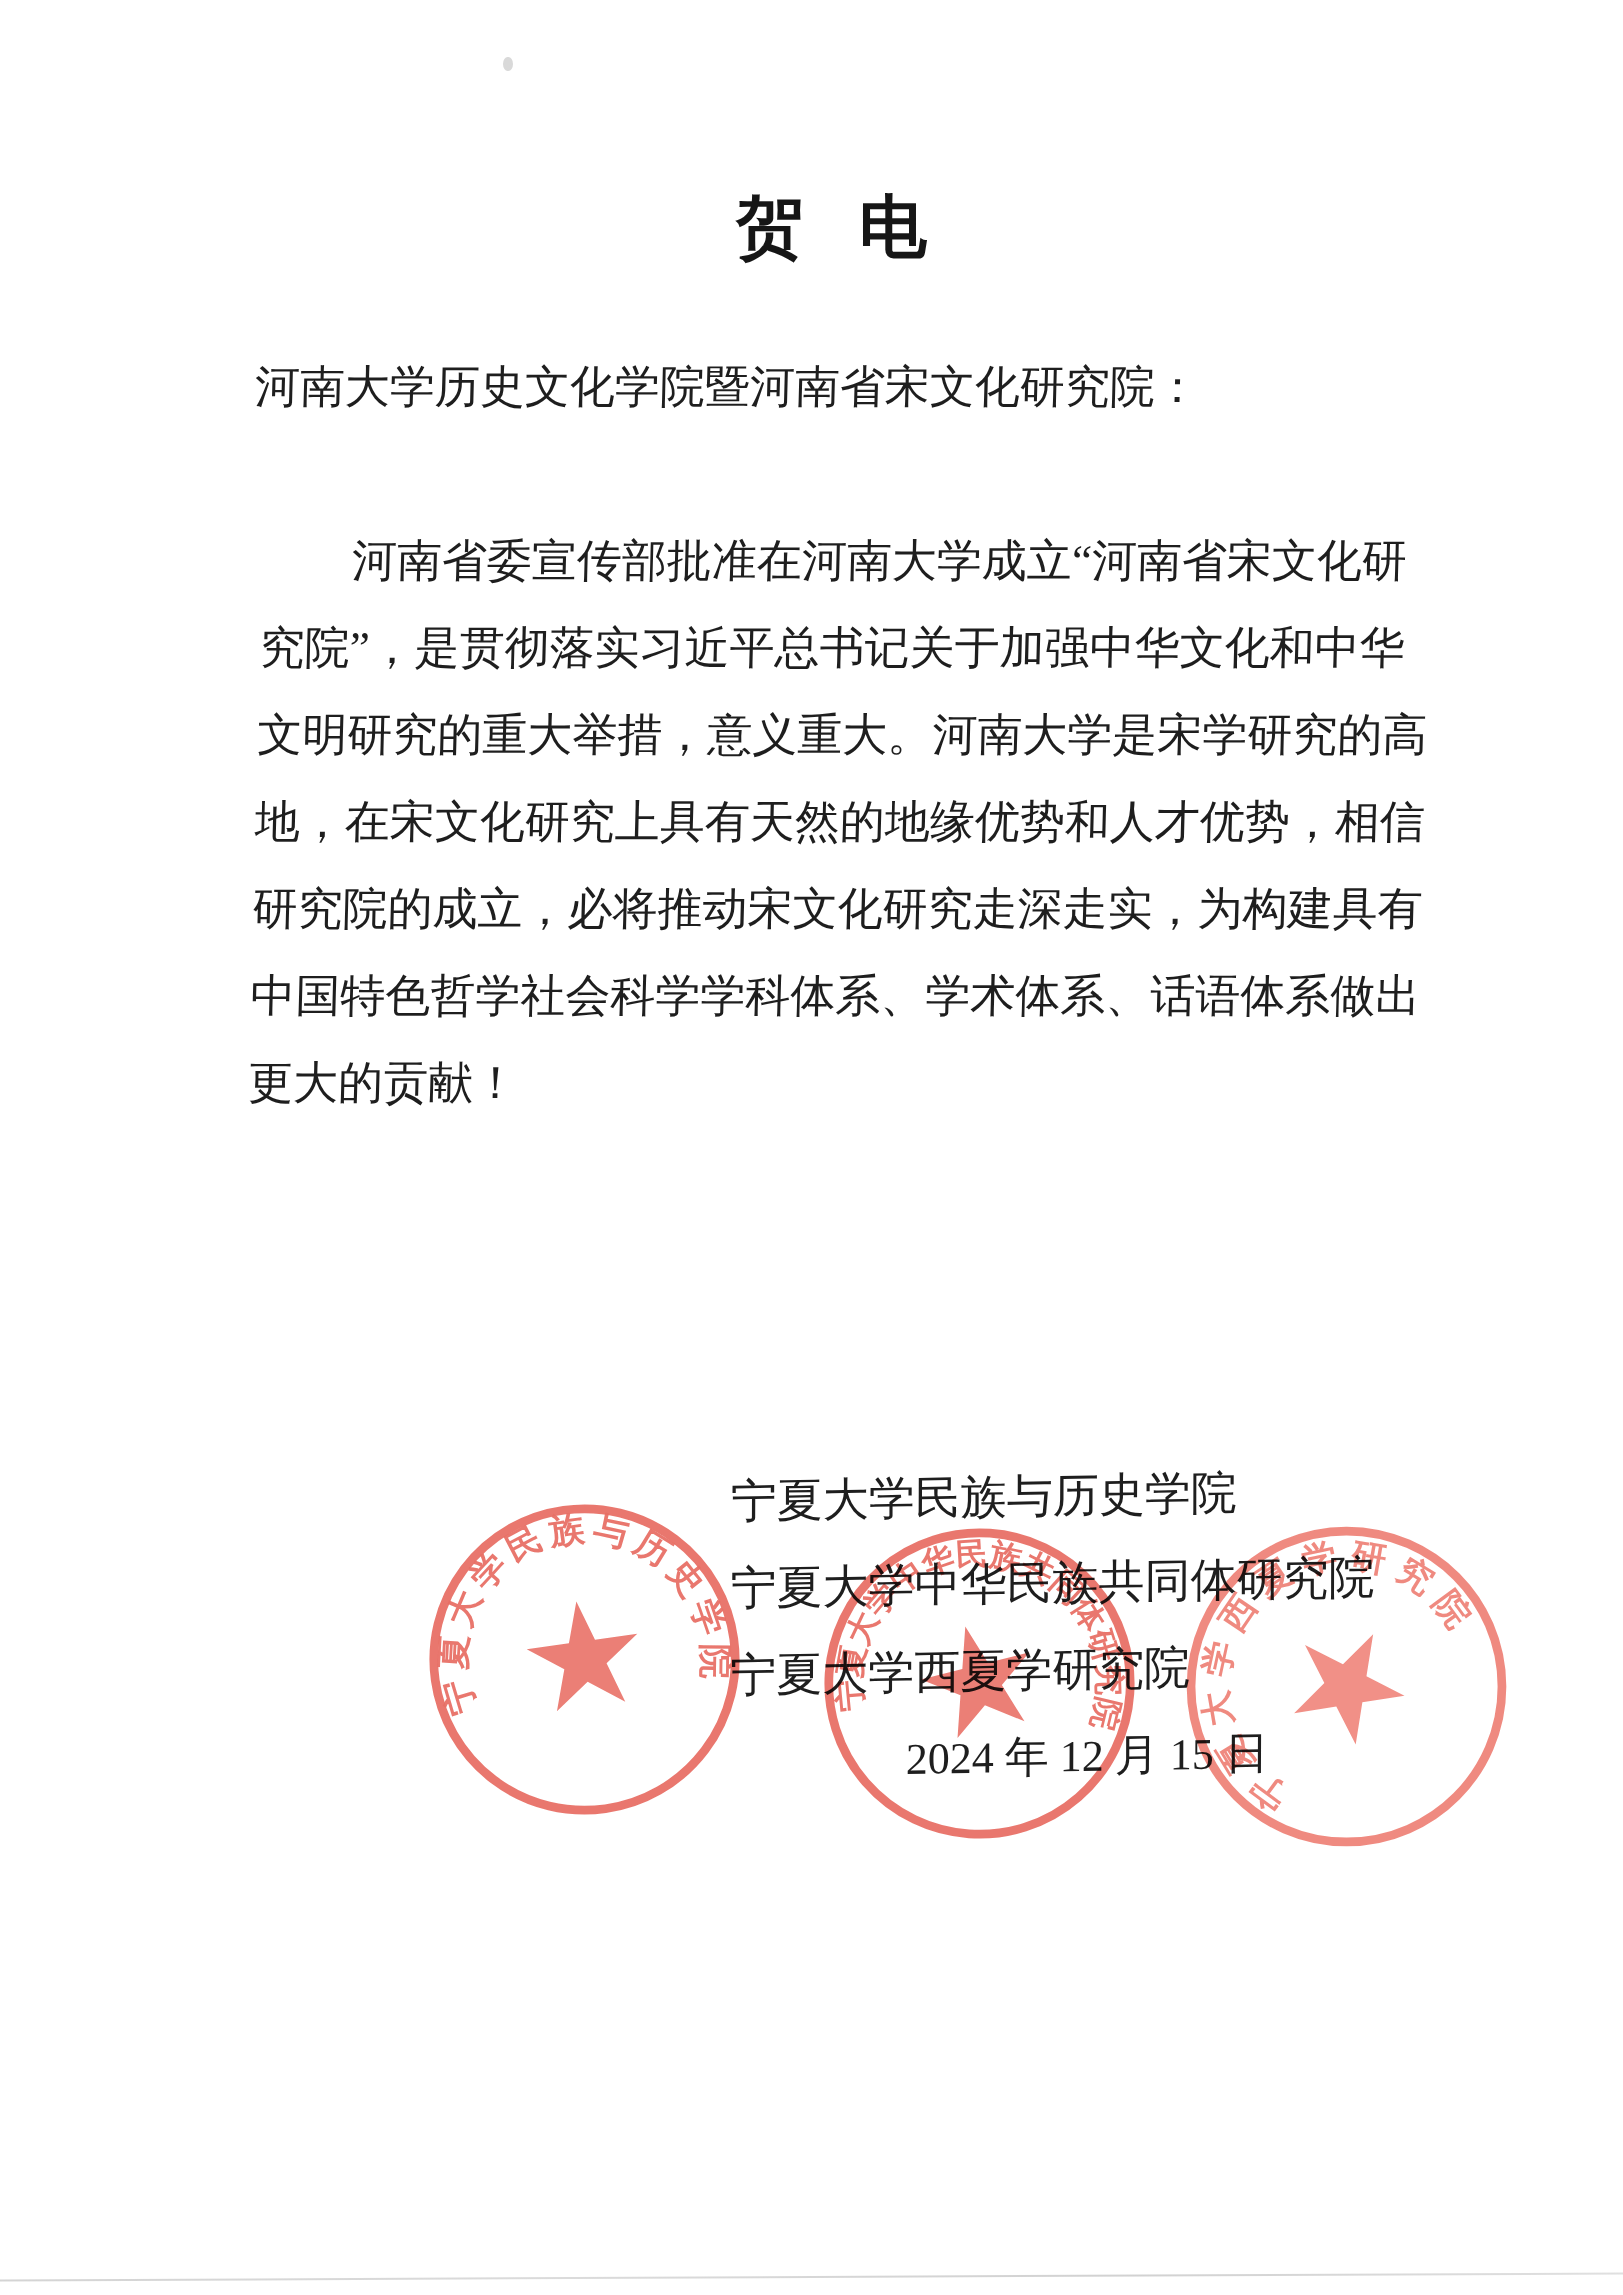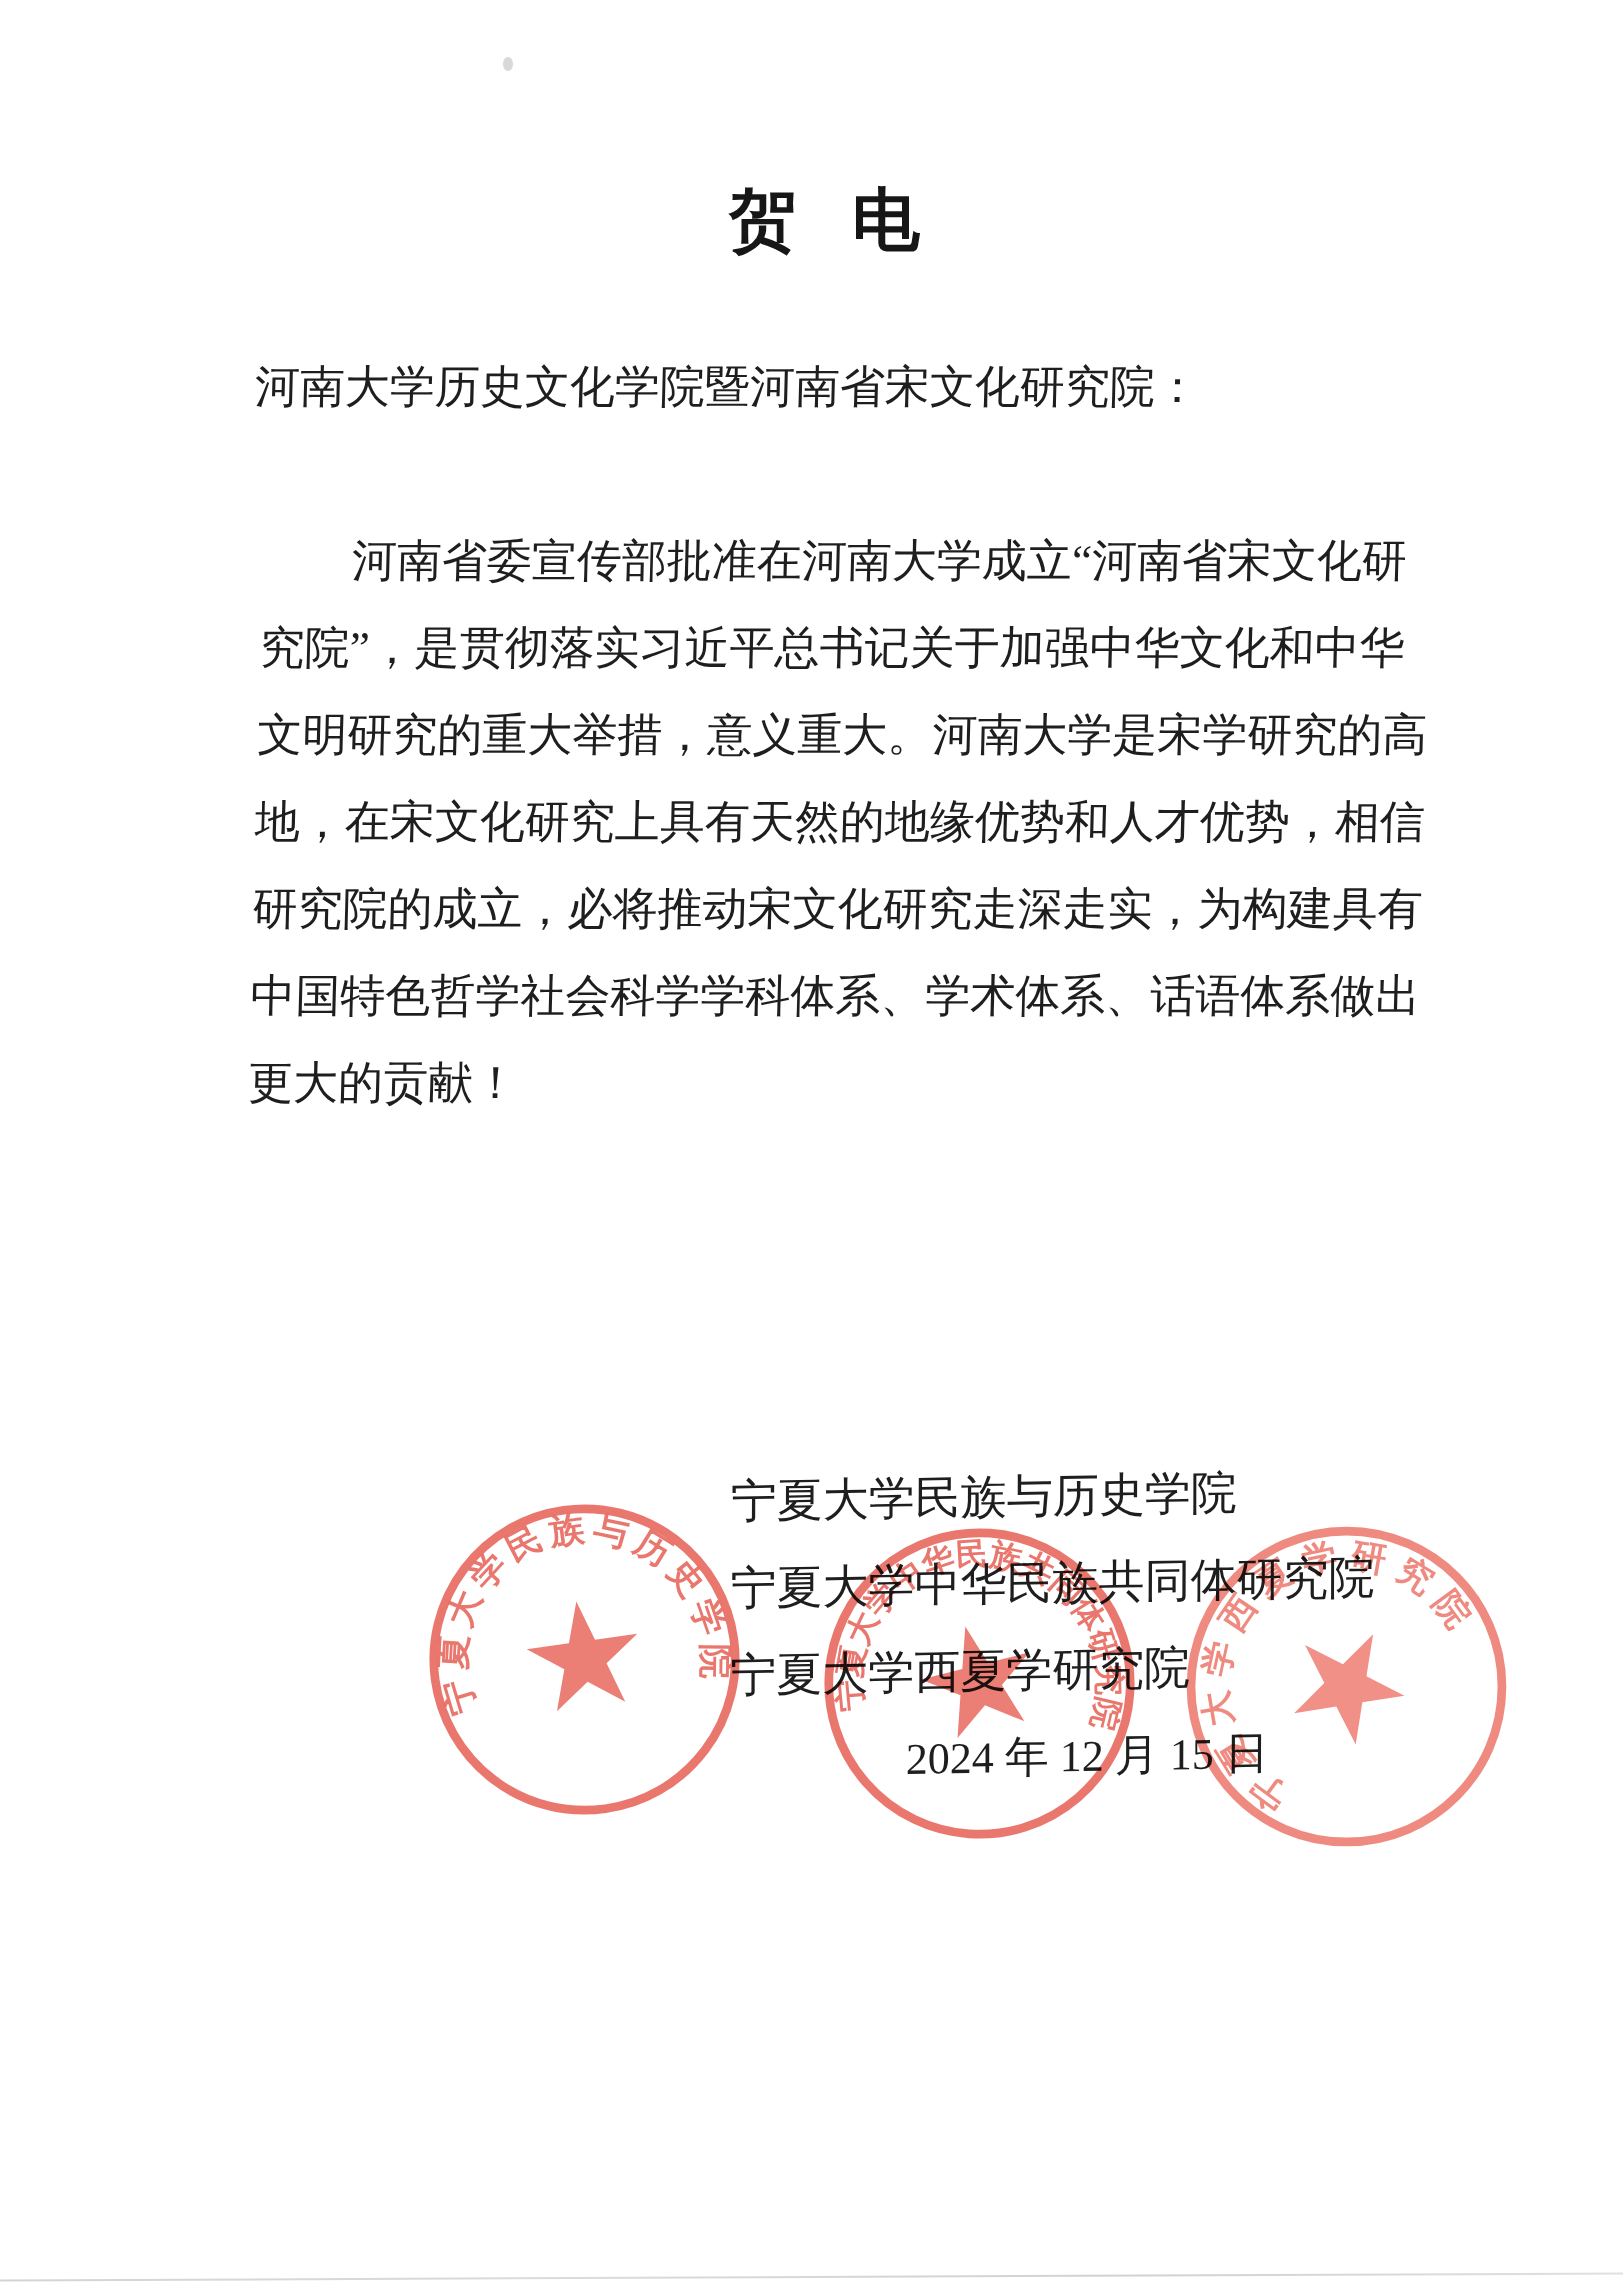--- a/index.html
+++ b/index.html
@@ -9,21 +9,21 @@
     height: 2295px;
     background: #ffffff;
     overflow: hidden;
     font-family: "Liberation Serif", serif;
     color: #1e1e1e;
   }
   .title {
     position: absolute;
     left: 728px;
     top: 184px;
-    margin: 1px;
+    margin: 8px;
     font-family: "Liberation Sans", sans-serif;
     font-weight: 700;
     font-size: 68px;
     line-height: 68px;
     letter-spacing: 55px;
     color: #161616;
     white-space: nowrap;
   }
   .salutation {
     position: absolute;

